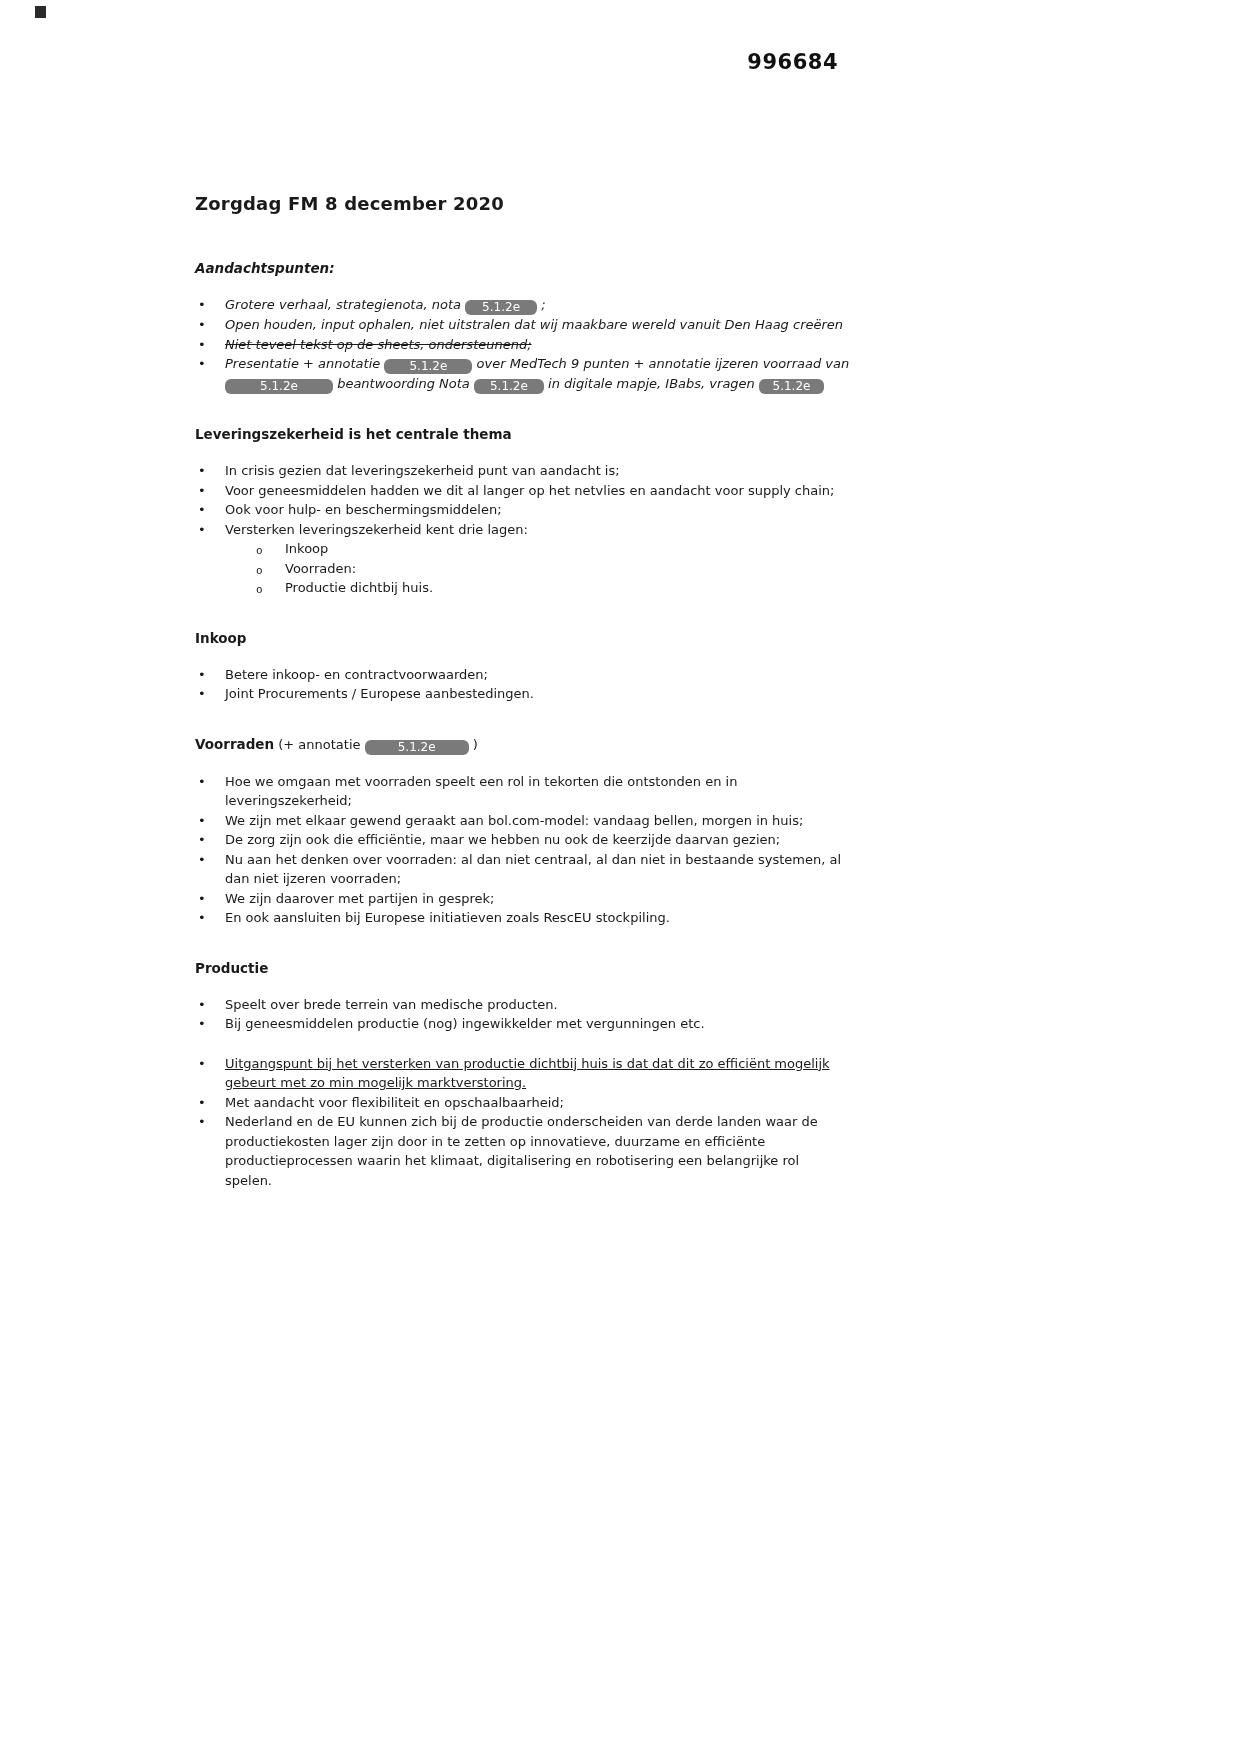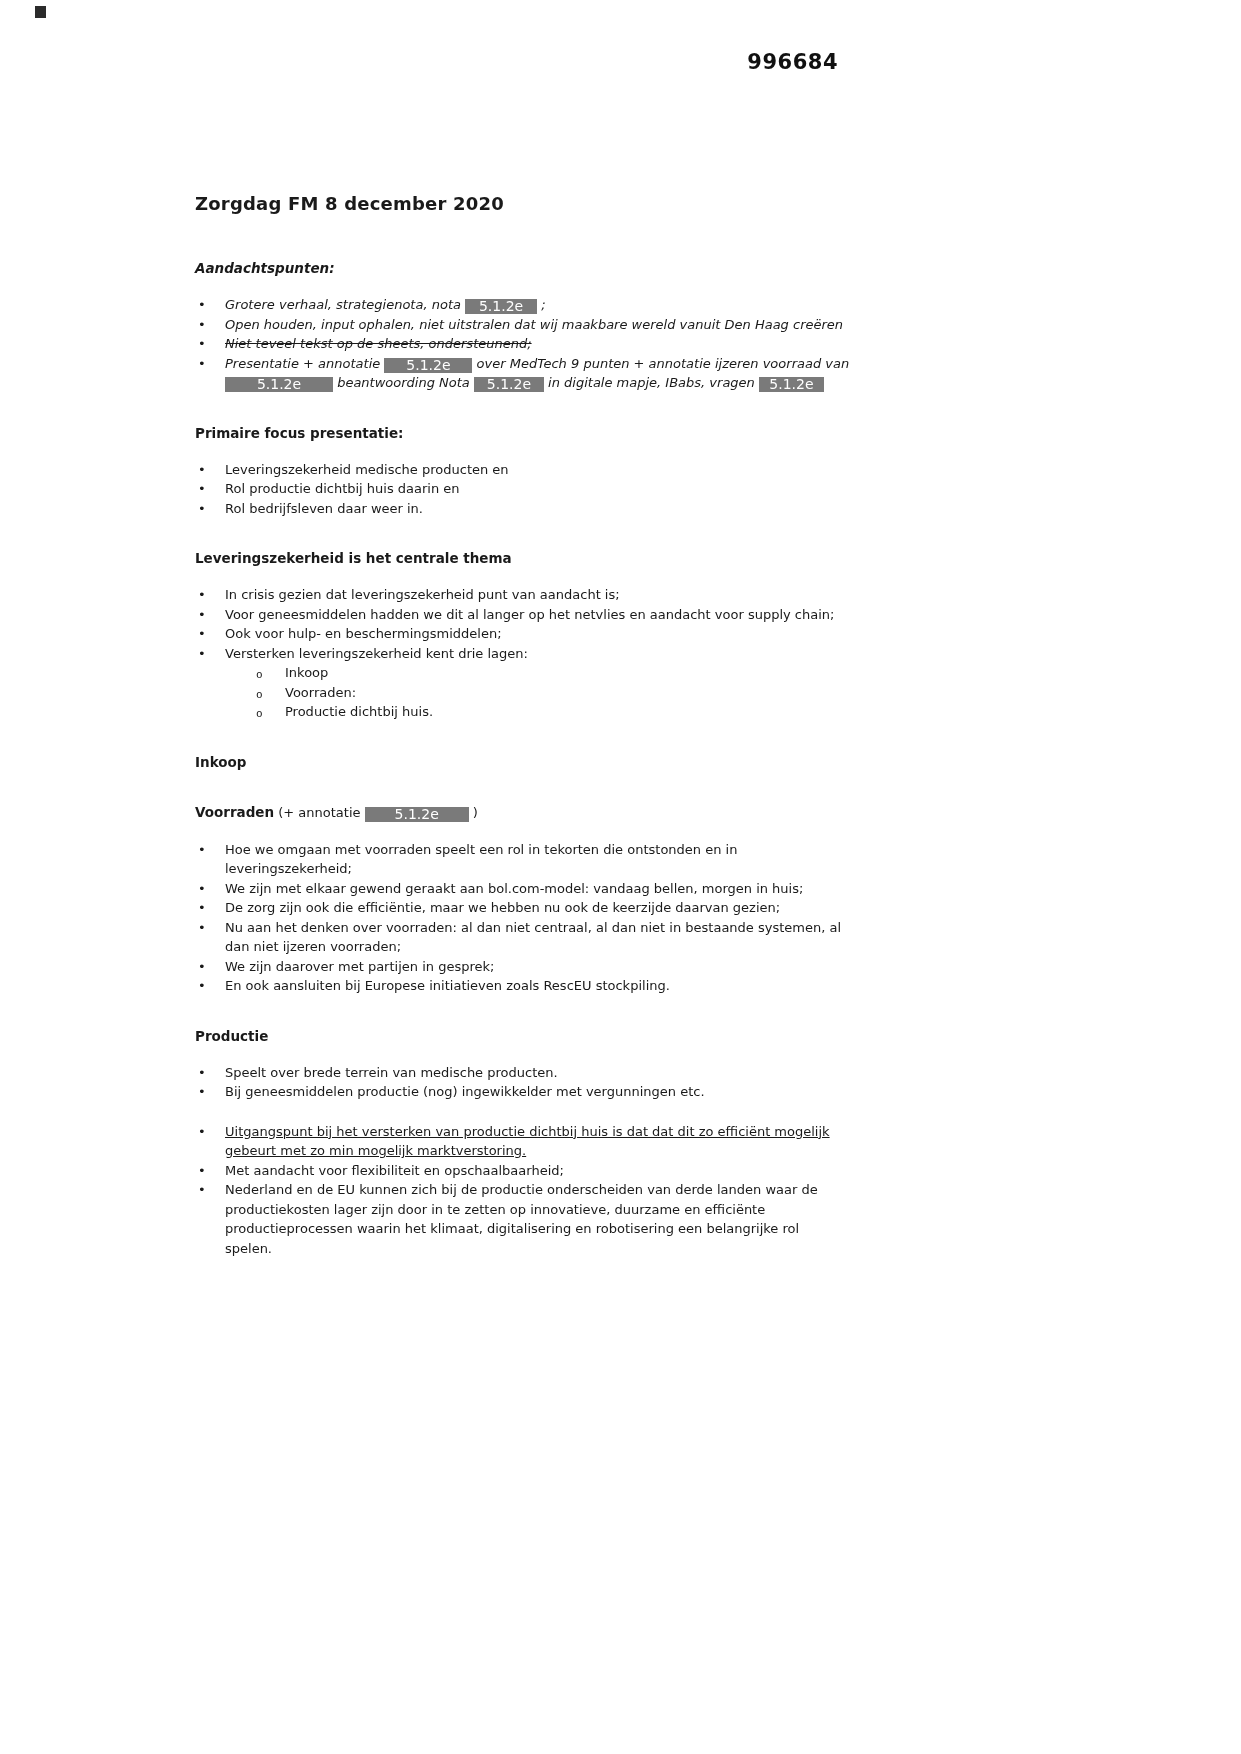--- a/index.html
+++ b/index.html
@@ -74,29 +74,30 @@
     font-size: 11px;
     top: 2px;
   }
   li.bullet.italic { font-style: italic; }
   li.bullet.strike { text-decoration: line-through; }
   li.bullet.gap { margin-top: 20px; text-decoration: underline; }
   .redaction {
     display: inline-block;
     background: #7a7a7a;
     color: #ffffff;
-    font-size: 14px;
+    font-size: 12px;
     font-style: normal;
     font-weight: normal;
     line-height: 15px;
     height: 15px;
     width: 70px;
     text-align: center;
     vertical-align: -2px;
     text-decoration: none;
+    border-radius: 6px;
   }
 </style>
 </head>
 <body>
 
 <div class="page">
   <div class="corner-mark"></div>
   <div class="doc-number">996684</div>
   <div class="content">
     <h1 class="title">Zorgdag FM 8 december 2020</h1>
@@ -104,41 +105,37 @@
         <section class="doc-section">
           <h2 class="sec-heading bold-italic">Aandachtspunten:</h2>
           <ul class="bullets">
             <li class="bullet italic">Grotere verhaal, strategienota, nota <span class="redaction" style="width: 72px;">5.1.2e</span> ;</li>
             <li class="bullet italic">Open houden, input ophalen, niet uitstralen dat wij maakbare wereld vanuit Den Haag creëren</li>
             <li class="bullet italic strike">Niet teveel tekst op de sheets, ondersteunend;</li>
             <li class="bullet italic">Presentatie + annotatie <span class="redaction" style="width: 88px;">5.1.2e</span> over MedTech 9 punten + annotatie ijzeren voorraad van<br><span class="redaction" style="width: 108px;">5.1.2e</span> beantwoording Nota <span class="redaction" style="width: 70px;">5.1.2e</span> in digitale mapje, IBabs, vragen <span class="redaction" style="width: 65px;">5.1.2e</span></li>
           </ul>
         </section>
         <section class="doc-section">
-          <h2 class="sec-heading bold">Primaire focus presentatie:</h2>
-          <ul class="bullets">
-            <li class="bullet">Leveringszekerheid medische producten en</li>
-            <li class="bullet">Rol productie dichtbij huis daarin en</li>
-            <li class="bullet">Rol bedrijfsleven daar weer in.</li>
-          </ul>
-        </section>
-        <section class="doc-section">
           <h2 class="sec-heading bold">Leveringszekerheid is het centrale thema</h2>
           <ul class="bullets">
             <li class="bullet">In crisis gezien dat leveringszekerheid punt van aandacht is;</li>
             <li class="bullet">Voor geneesmiddelen hadden we dit al langer op het netvlies en aandacht voor supply chain;</li>
             <li class="bullet">Ook voor hulp- en beschermingsmiddelen;</li>
             <li class="bullet">Versterken leveringszekerheid kent drie lagen:</li>
             <li class="bullet sub">Inkoop</li>
             <li class="bullet sub">Voorraden:</li>
             <li class="bullet sub">Productie dichtbij huis.</li>
           </ul>
         </section>
         <section class="doc-section">
           <h2 class="sec-heading bold">Inkoop</h2>
+          <ul class="bullets">
+            <li class="bullet">Betere inkoop- en contractvoorwaarden;</li>
+            <li class="bullet">Joint Procurements / Europese aanbestedingen.</li>
+          </ul>
         </section>
         <section class="doc-section">
           <h2 class="sec-heading bold">Voorraden<span class="normal-part"> (+ annotatie <span class="redaction" style="width: 104px;">5.1.2e</span> )</span></h2>
           <ul class="bullets">
             <li class="bullet">Hoe we omgaan met voorraden speelt een rol in tekorten die ontstonden en in<br>leveringszekerheid;</li>
             <li class="bullet">We zijn met elkaar gewend geraakt aan bol.com-model: vandaag bellen, morgen in huis;</li>
             <li class="bullet">De zorg zijn ook die efficiëntie, maar we hebben nu ook de keerzijde daarvan gezien;</li>
             <li class="bullet">Nu aan het denken over voorraden: al dan niet centraal, al dan niet in bestaande systemen, al<br>dan niet ijzeren voorraden;</li>
             <li class="bullet">We zijn daarover met partijen in gesprek;</li>
             <li class="bullet">En ook aansluiten bij Europese initiatieven zoals RescEU stockpiling.</li>

